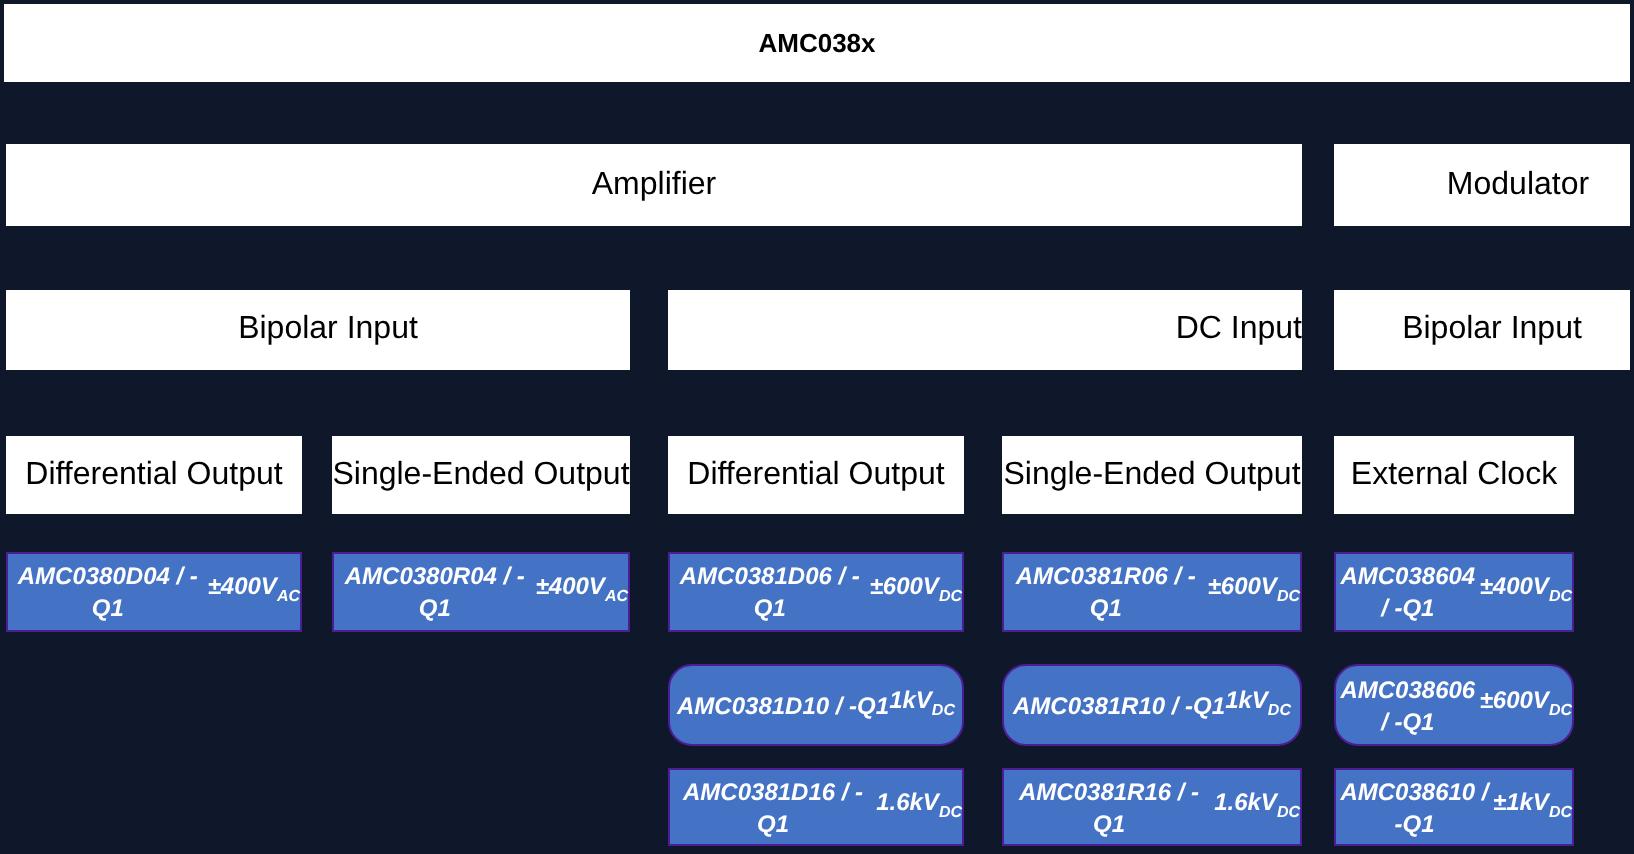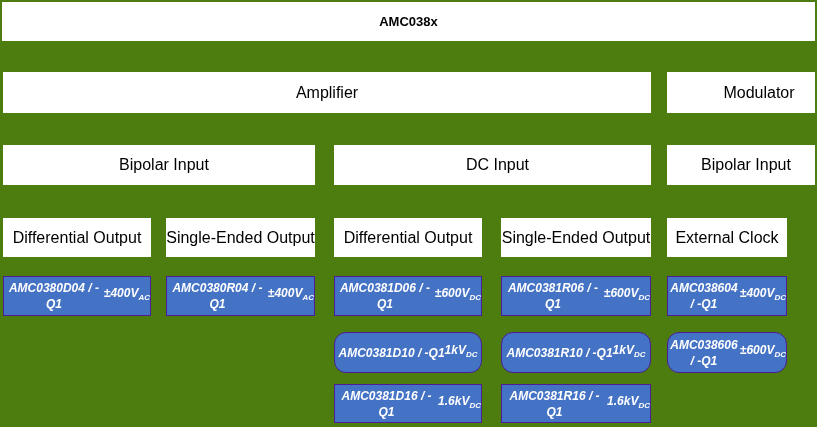--- a/index.html
+++ b/index.html
@@ -1,20 +1,20 @@
 <!DOCTYPE html>
 <html><head>
 <meta charset="utf-8">
 <style>
   html, body { margin: 0; padding: 0; background: #000; }
   .canvas {
     position: relative;
     width: 817px;
     height: 427px;
-    background: #4d7c0f;
+    background: #0f172a;
     font-family: "Liberation Sans", sans-serif;
     overflow: hidden;
   }
   .box {
     position: absolute;
     display: flex;
     align-items: center;
     justify-content: center;
     text-align: center;
     box-sizing: border-box;
@@ -56,21 +56,21 @@
   .r-input { top: 145px; height: 40px; padding-left: 10px; }
   .r-out   { top: 218px; height: 39px; }
   .r-a     { top: 276px; height: 40px; }
   .r-b     { top: 332px; height: 41px; border-radius: 12px; }
   .r-c     { top: 384px; height: 39px; }
 
   
   .span-amplifier { left: 3px;   width: 648px; }
   .span-mod       { left: 667px; width: 148px; padding-left: 36px; }
   .span-bip-l     { left: 3px;   width: 312px; }
-  .span-dc        { left: 334px; width: 317px; }
+  .span-dc        { left: 334px; width: 317px; justify-content: flex-end; }
   .span-bip-r     { left: 667px; width: 148px; }
 </style>
 </head>
 <body>
 
 <div class="canvas">
 
   <div class="box white title-box r-title">
     <span>AMC038x</span>
   </div>
@@ -143,14 +143,18 @@
   </div>
 
   <div class="box blue r-c c3">
     <span>AMC0381D16 / -Q1</span>
     <span><span>1.6kV</span><sub>DC</sub></span>
   </div>
   <div class="box blue r-c c4">
     <span>AMC0381R16 / -Q1</span>
     <span><span>1.6kV</span><sub>DC</sub></span>
   </div>
+  <div class="box blue r-c c5">
+    <span>AMC038610 / -Q1</span>
+    <span><span>±1kV</span><sub>DC</sub></span>
+  </div>
 
 </div>
 
 </body></html>

